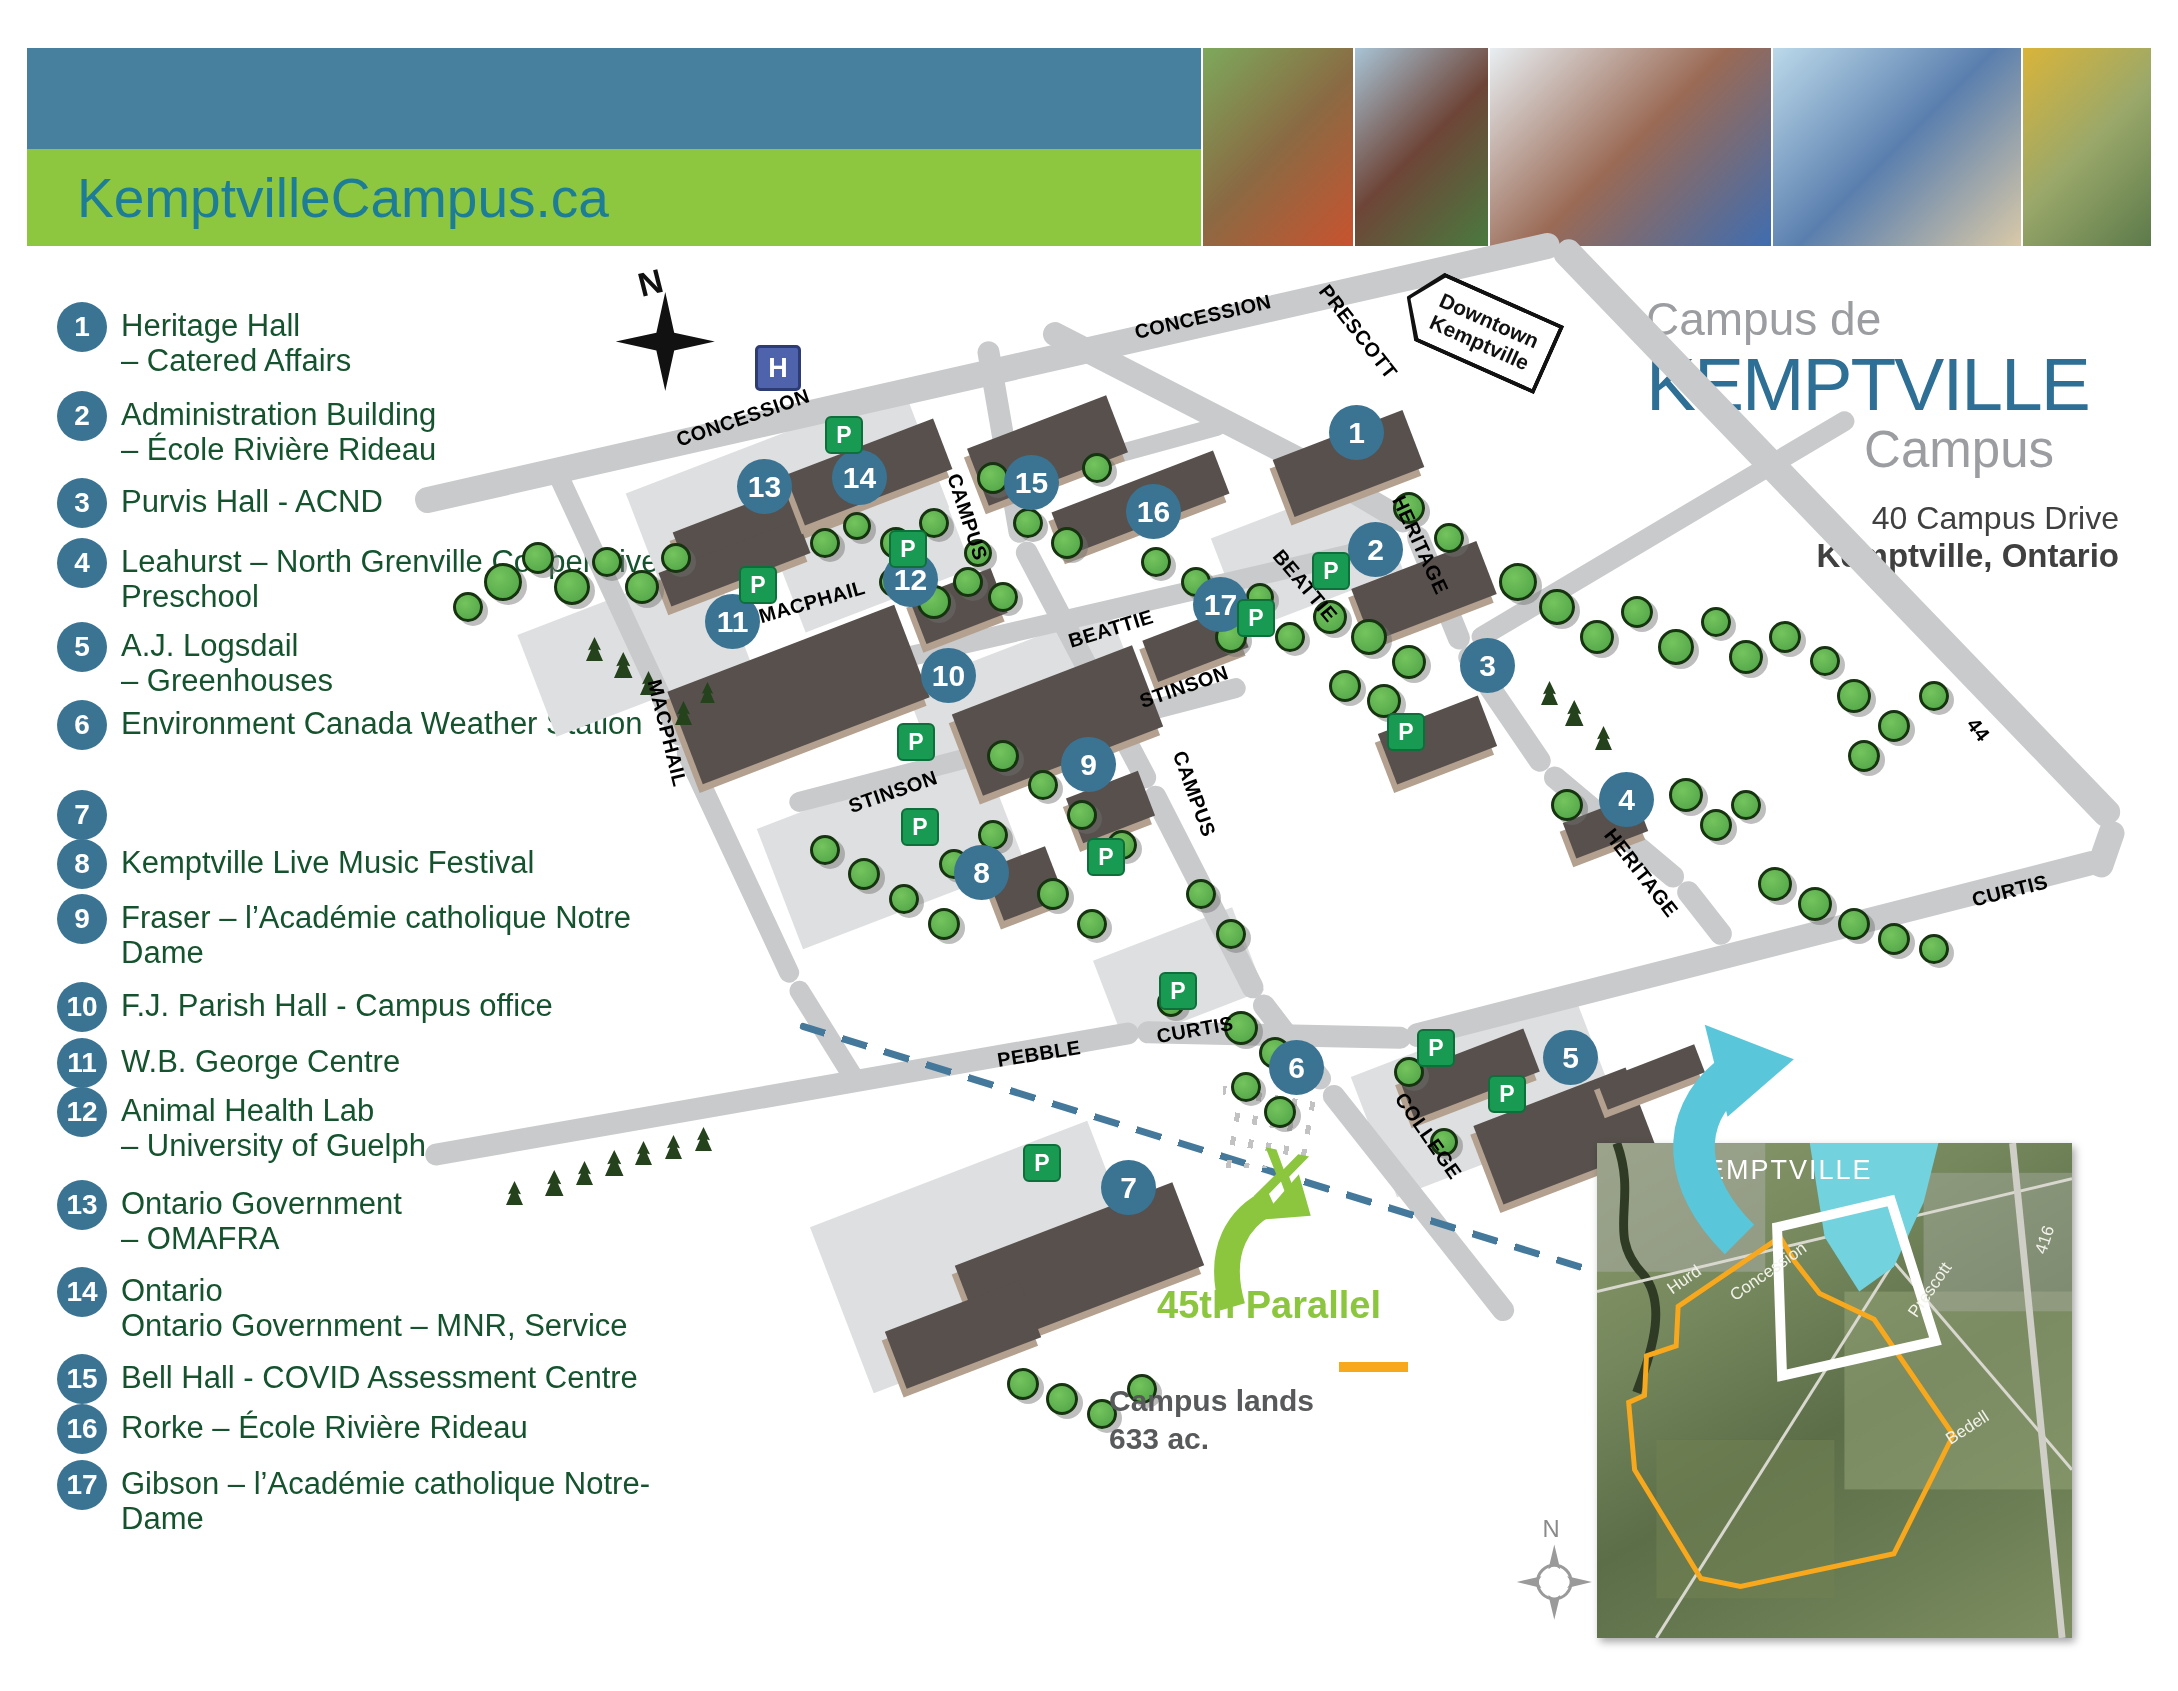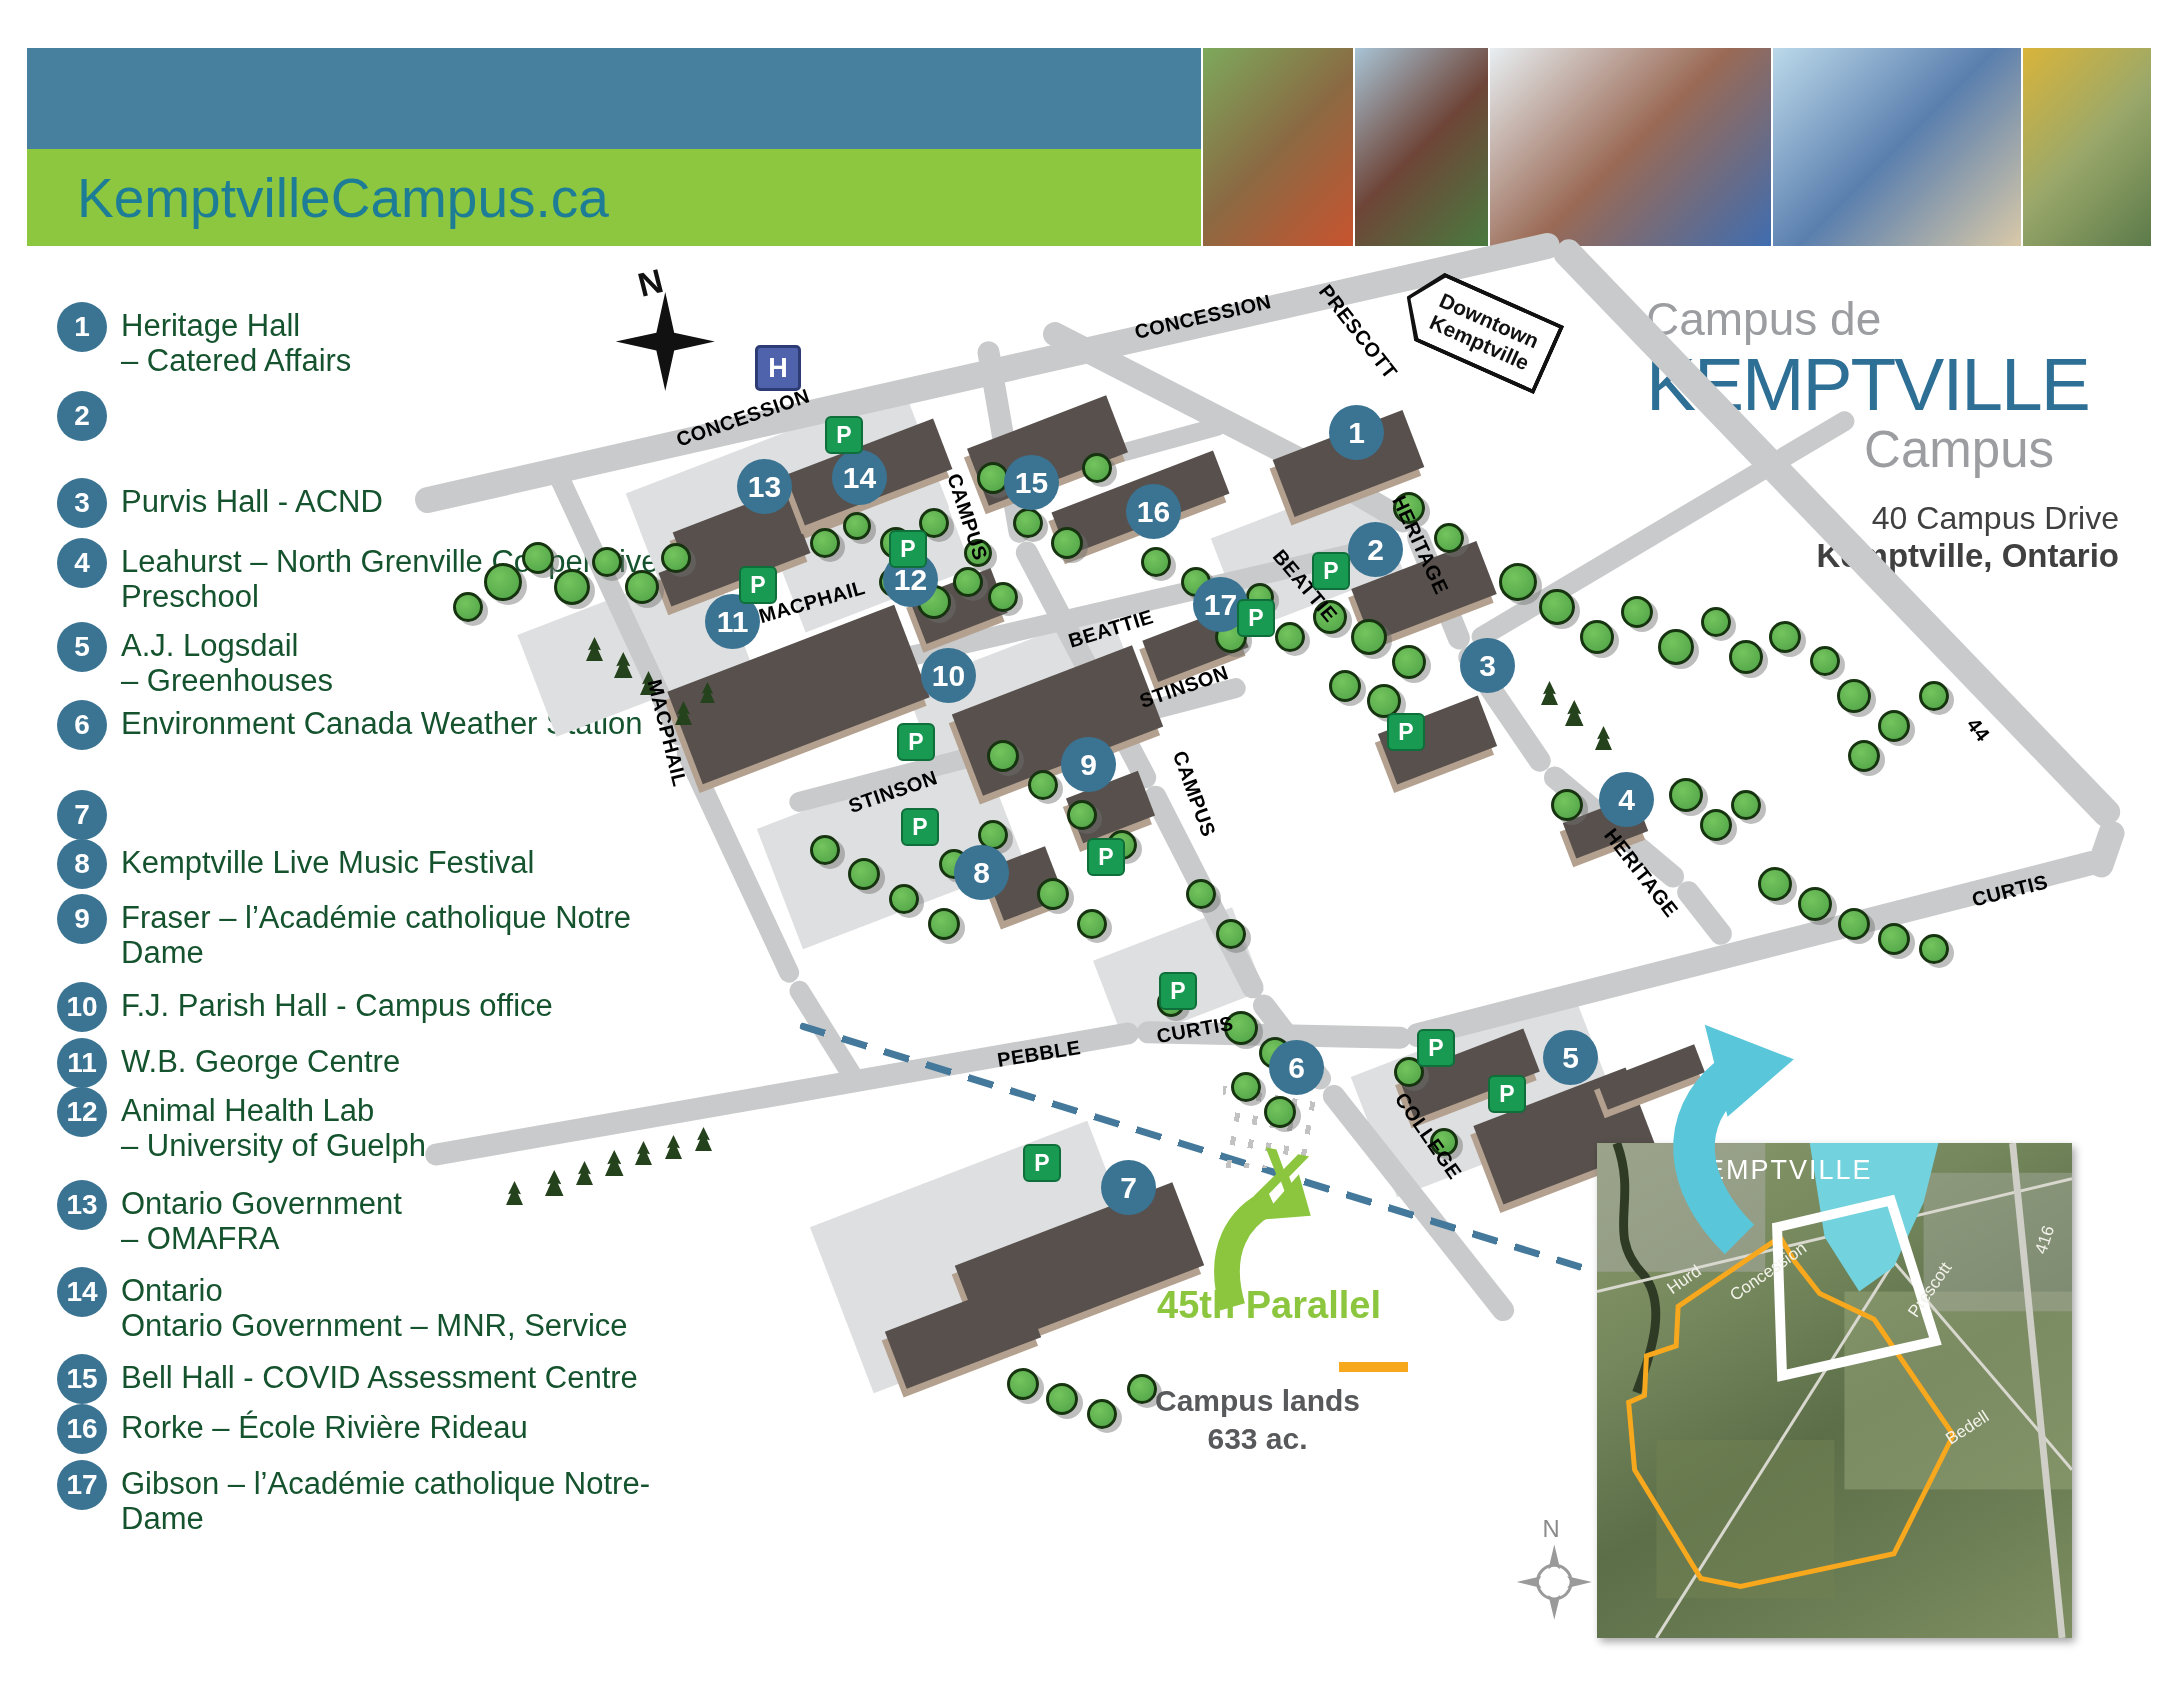--- a/index.html
+++ b/index.html
@@ -55,21 +55,21 @@
           background:repeating-linear-gradient(90deg,#44799c 0 26px,transparent 26px 44px);}
   .rain{position:absolute;width:94px;height:89px;z-index:2;
         background:repeating-linear-gradient(100deg,#c2c2c2 0 5px,transparent 5px 18px);
         -webkit-mask:repeating-linear-gradient(10deg,#000 0 9px,transparent 9px 24px);
         mask:repeating-linear-gradient(10deg,#000 0 9px,transparent 9px 24px);}
   .p45-label{position:absolute;font-size:38px;font-weight:bold;color:#8cc63e;z-index:6;white-space:nowrap;
              transform:translate(-50%,-50%);}
   .x45{position:absolute;font-size:73px;font-weight:900;color:#8cc63e;z-index:6;
        transform:translate(-50%,-50%) rotate(12deg);}
   .cl-swatch{position:absolute;width:69px;height:10px;background:#f8a81d;z-index:6;}
-  .cl-text{position:absolute;width:297px;text-align:center;font-weight:bold;color:#58595b;z-index:6;}
+  .cl-text{position:absolute;width:297px;text-align:left;font-weight:bold;color:#58595b;z-index:6;}
   .cl-text .c1{font-size:30px;}
   .cl-text .c2{font-size:30px;margin-top:4px;}
 
   
   .inset{position:absolute;left:1597px;top:1143px;width:475px;height:495px;z-index:7;overflow:hidden;
          background:linear-gradient(150deg,#8a9a6d 0%,#75875c 30%,#5c6e48 55%,#6d7f55 80%,#7f8f63 100%);
          box-shadow:3px 4px 8px rgba(0,0,0,.35);}
   .inset-label{position:absolute;color:#f2f2ea;font-size:17px;z-index:3;white-space:nowrap;}
   .inset-city{position:absolute;left:89px;top:12px;color:#fff;font-size:27px;letter-spacing:2px;z-index:3;}
   .decor{position:absolute;left:0;top:0;z-index:8;pointer-events:none;}
@@ -103,20 +103,24 @@
   <div>
       <div class="leg-item" style="top: 302px;">
         <div class="leg-num">1</div>
         <div class="leg-text">
           <div>Heritage Hall</div>
           <div>– Catered Affairs</div>
         </div>
       </div>
       <div class="leg-item" style="top: 391px;">
         <div class="leg-num">2</div>
+        <div class="leg-text">
+          <div>Administration Building</div>
+          <div>– École Rivière Rideau</div>
+        </div>
       </div>
       <div class="leg-item" style="top: 478px;">
         <div class="leg-num">3</div>
         <div class="leg-text">
           <div>Purvis Hall -  ACND</div>
         </div>
       </div>
       <div class="leg-item" style="top: 538px;">
         <div class="leg-num">4</div>
         <div class="leg-text">

